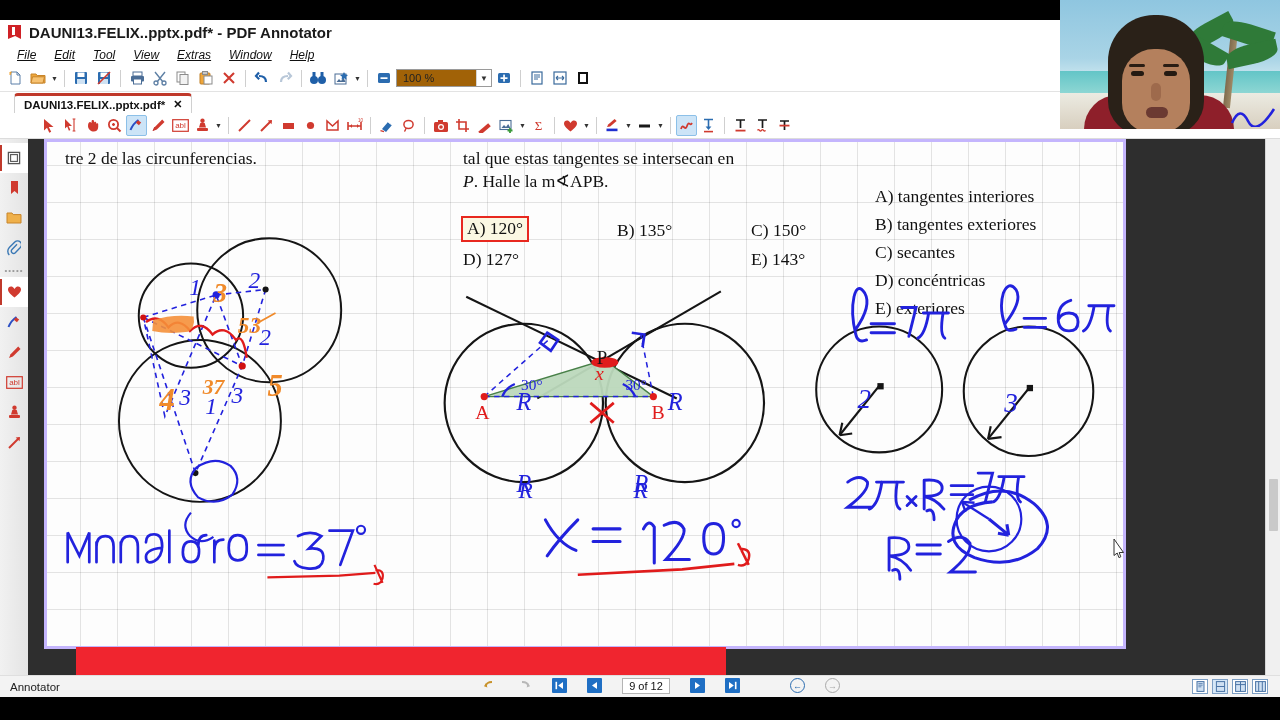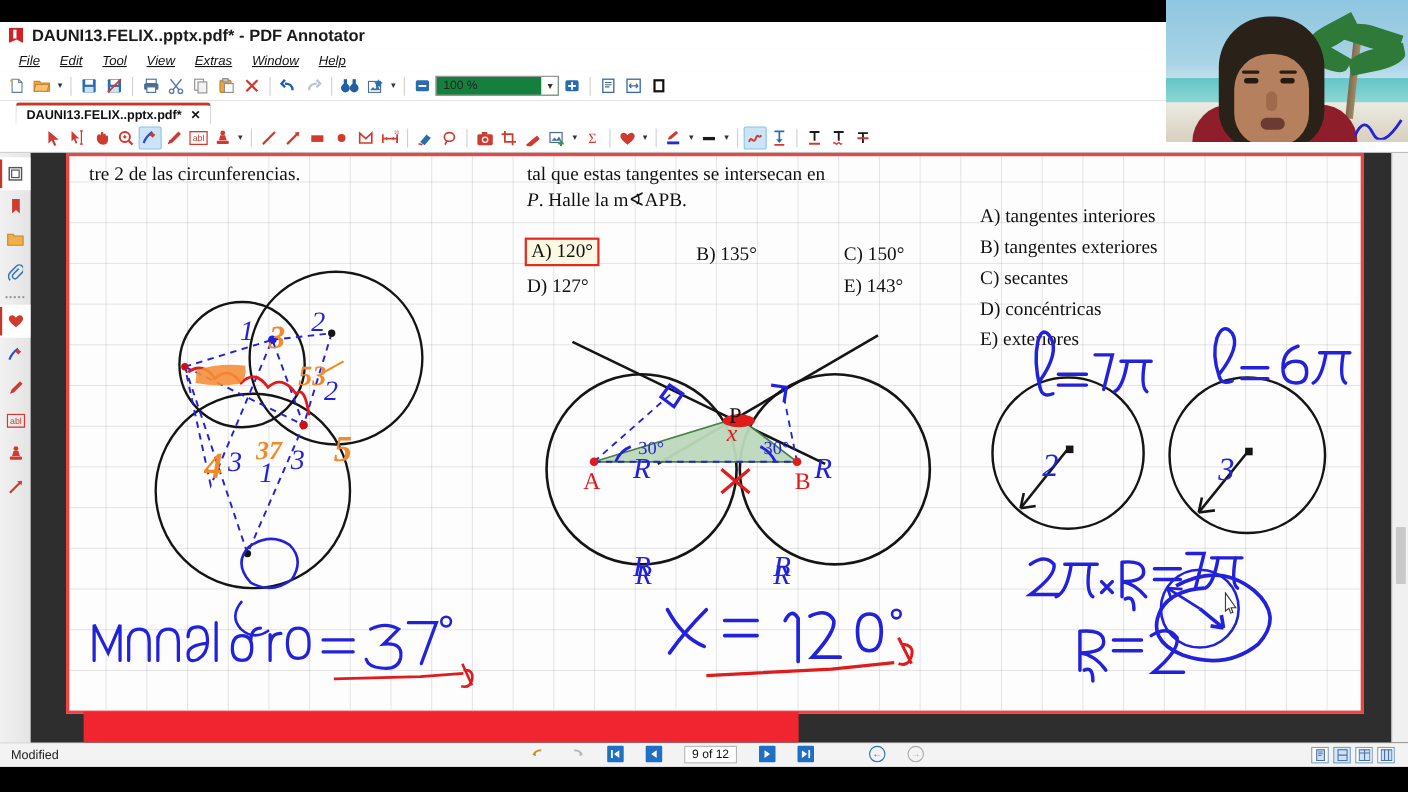--- a/index.html
+++ b/index.html
@@ -58,21 +58,21 @@
     border-bottom: 1px solid #e3e3e3;
   }
   .tb-btn {
     width: 22px; height: 22px; display:flex; align-items:center; justify-content:center;
     position: relative; flex: none;
   }
   .tb-sep { width:1px; height:17px; background:#cfcfcf; margin:0 4px; flex:none;}
   .tb-caret { width:9px; height:20px; display:flex; align-items:center; justify-content:center;
               font-size:7px; color:#333; flex:none;}
   .zoombox {
-    height:18px; width:112px; background:#15803d; border:1px solid #9a9a9a;
+    height:18px; width:96px; background:#a16207; border:1px solid #9a9a9a;
     display:flex; align-items:center; font-size:11px; color:#222; padding-left:6px;
     position:relative;
   }
   .zoombox .dd {
     position:absolute; right:0; top:0; width:15px; height:16px;
     display:flex; align-items:center; justify-content:center; font-size:8px; color:#333;
     background:#fff; border-left:1px solid #d4d4d4;
   }
   
   .tabstrip {
@@ -111,23 +111,23 @@
   .rail-item.sel { background:#fff; }
   .rail-item.sel:before{ content:""; position:absolute; left:0; top:2px; bottom:2px; width:2px; background:#c0392b;}
   .rail-dots { color:#9a9a9a; font-size:8px; letter-spacing:1px; height:14px; display:flex; align-items:center;}
 
   
   .viewport {
     flex:1; background:#2e2e2e; position:relative; overflow:hidden;
     display:flex; justify-content:center; padding-top:0px;
   }
   .page {
-    position:absolute; left:32px; top:0px; width:1180px; height:510px;
+    position:absolute; left:16px; top:0px; width:1082px; height:510px;
     background:#fdfdfd;
-    border: 3px solid #ef4444;
+    border: 3px solid #c4b5fd;
     overflow: hidden;
   }
   .grid {
     position:absolute; inset:0;
     background-image:
       linear-gradient(to right, rgba(0,0,0,0.10) 1px, transparent 1px),
       linear-gradient(to bottom, rgba(0,0,0,0.10) 1px, transparent 1px);
     background-size: 37px 37px;
     background-position: -4px -14px;
   }
@@ -866,21 +866,21 @@
 
         <div class="vscroll">
           <div class="thumb"></div>
         </div>
 
         <div class="redbar"></div>
       </div>
     </div>
 
     <div class="statusbar">
-      <div class="sb-left">Modified</div>
+      <div class="sb-left">Annotator</div>
       <div class="sb-mid">
         <span>
           <svg width="15" height="15" viewBox="0 0 15 15">
               <path d="M10 4c-4 0-6 2-6 4" stroke="#c8922a" stroke-width="1.8" fill="none"></path>
               <path d="M4 5l-2 3.2 3.4 1.2z" fill="#c8922a"></path>
             </svg>
         </span>
         <span>
           <svg width="15" height="15" viewBox="0 0 15 15">
               <path d="M5 4c4 0 6 2 6 4" stroke="#b7b7b7" stroke-width="1.8" fill="none"></path>

